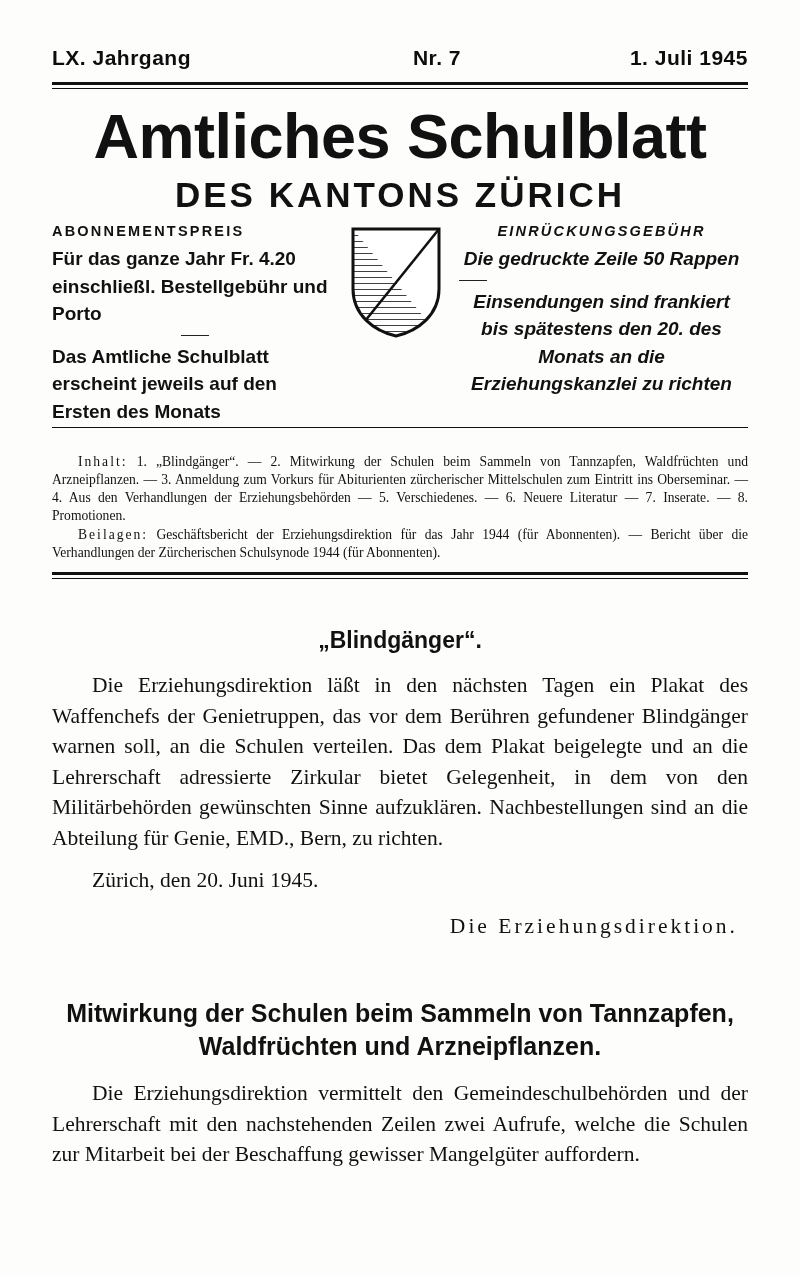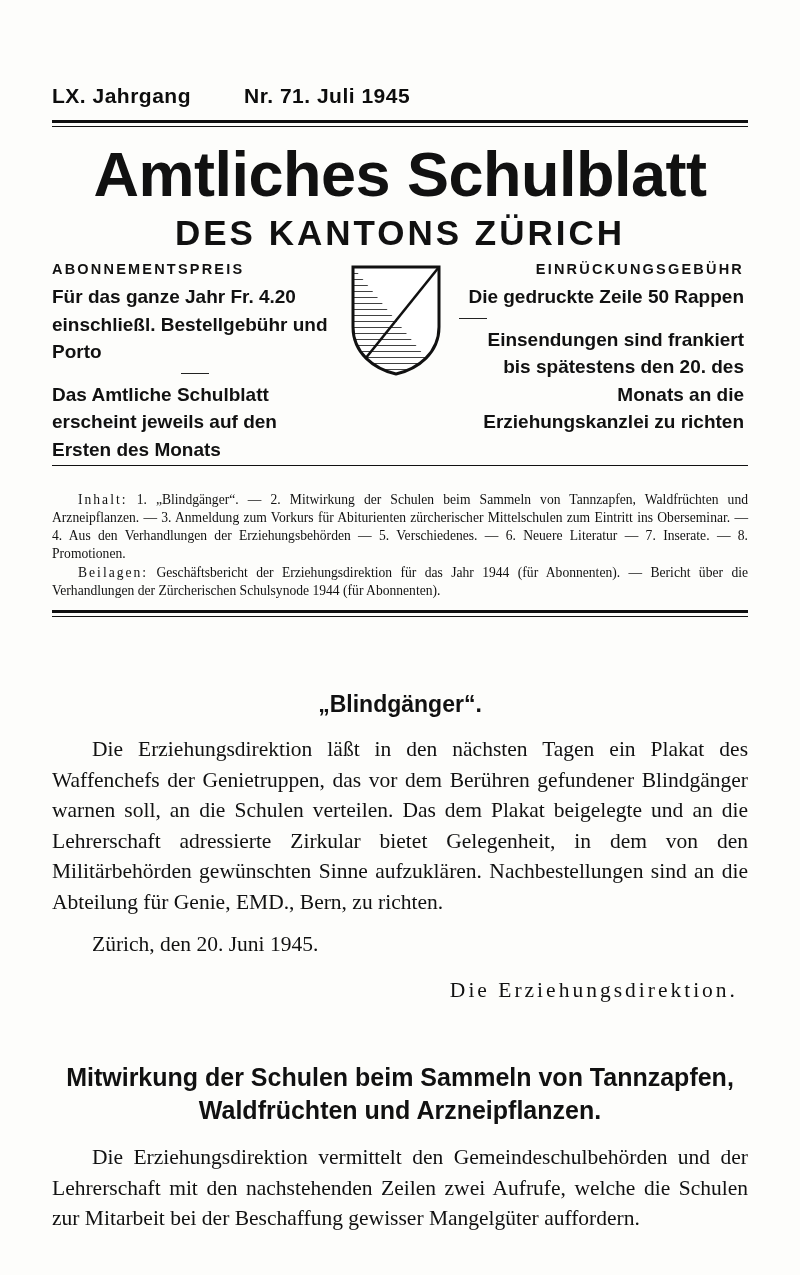--- a/index.html
+++ b/index.html
@@ -21,25 +21,26 @@
     box-sizing: border-box;
     padding: 0 52px;
     position: relative;
     background: #fdfdfb;
   }
 
   
   .masthead-line {
     display: flex;
     align-items: baseline;
+    justify-content: space-between;
     font-family: "Liberation Sans", sans-serif;
     font-weight: bold;
     font-size: 21px;
     letter-spacing: 0.5px;
-    padding-top: 56px;
+    padding-top: 18px;
   }
   .masthead-line .vol { flex: 0 0 auto; }
   .masthead-line .num { flex: 0 0 auto; margin-left: 53px;}
   .masthead-line .date { flex: 0 0 auto; margin-top: 28px; }
 
   .rule-double {
     margin-top: 12px;
     border-top: 3px solid #111;
     border-bottom: 1px solid #111;
     height: 3px;
@@ -72,21 +73,21 @@
     align-items: flex-start;
     font-family: "Liberation Sans", sans-serif;
   }
   .info-col {
     width: 285px;
     font-size: 14.5px;
     line-height: 1.45;
     color: #111;
   }
   .info-col.left { text-align: left; }
-  .info-col.right { text-align: right; padding-left: 4px;}
+  .info-col.right { text-align: center; padding-left: 4px; font-style: italic;}
   .info-head {
     font-weight: bold;
     letter-spacing: 2.2px;
     font-size: 14.5px;
     margin-bottom: 3px;
   }
   .info-text { font-weight: bold; font-size: 19px; }
   .info-sep {
     width: 28px;
     border-top: 1.5px solid #222;
@@ -122,21 +123,21 @@
     border-bottom: 1px solid #111;
     height: 3px;
   }
 
   
   .article-title {
     text-align: center;
     font-family: "Liberation Sans", sans-serif;
     font-weight: bold;
     font-size: 23px;
-    margin-top: 74px;
+    margin-top: 48px;
     color: #111;
   }
   .body-text {
     font-family: "Liberation Serif", serif;
     font-size: 21.5px;
     line-height: 1.42;
     text-align: justify;
     margin-top: 16px;
     color: #111;
   }

